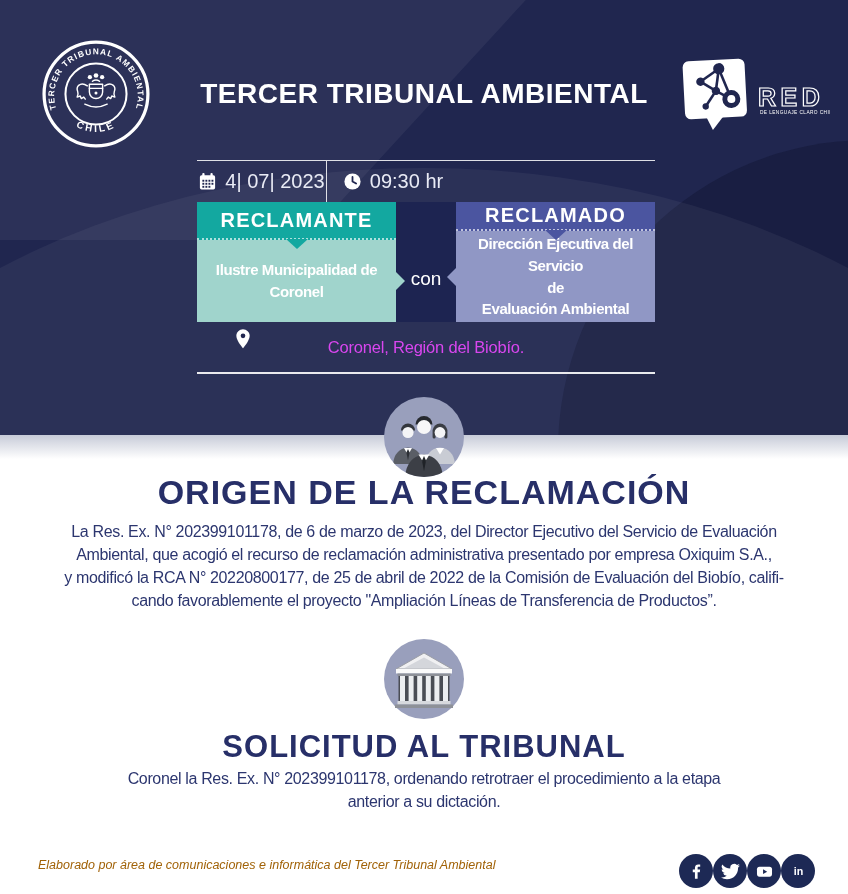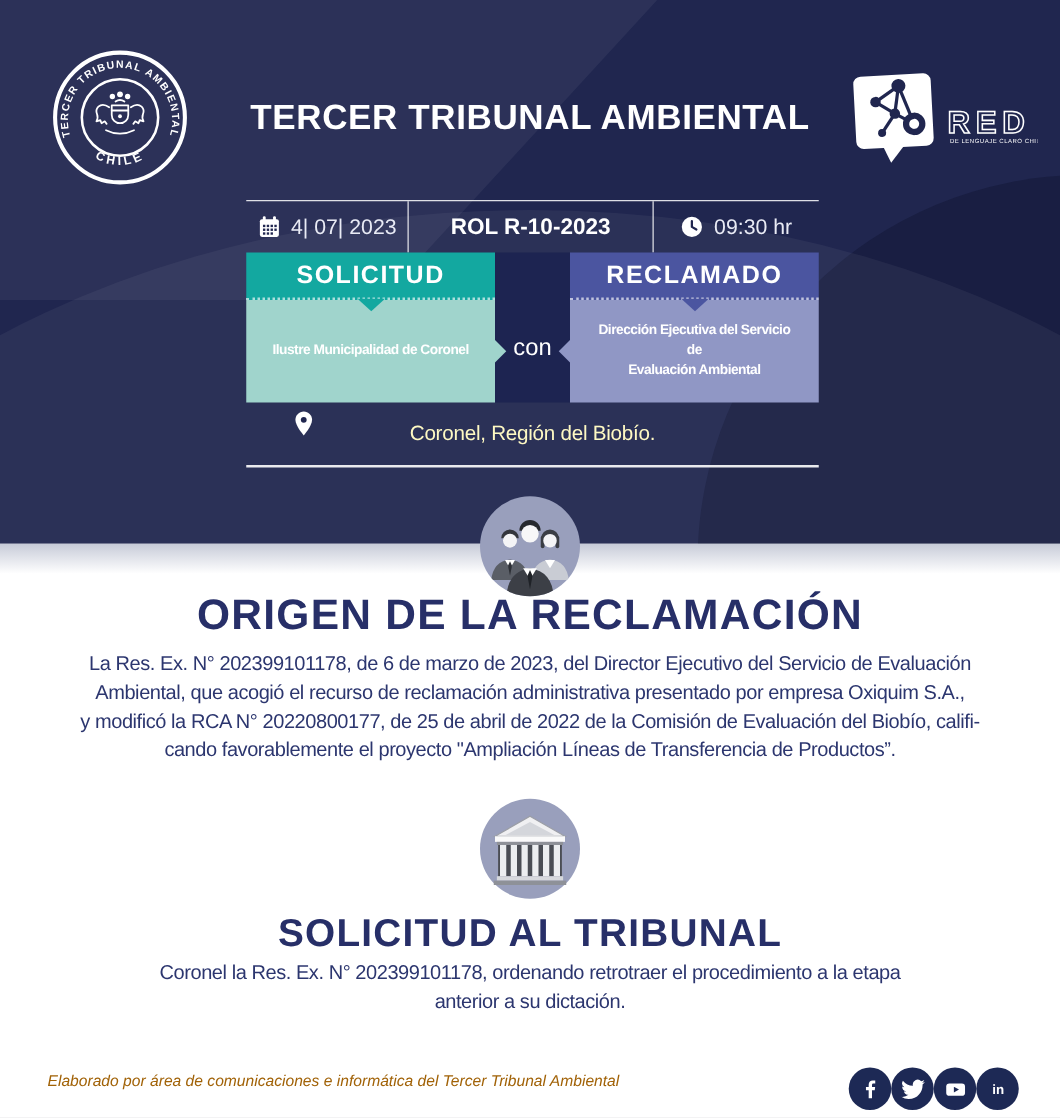--- a/index.html
+++ b/index.html
@@ -23,53 +23,53 @@
   .deco-corner{top:140px;right:-330px;width:620px;height:620px;border-radius:50%;
     background:rgba(8,10,32,0.28);}
 
   .seal{position:absolute;top:38px;left:40px;width:112px;height:112px;}
   .title{position:absolute;top:78px;left:0;width:100%;text-align:center;
     color:#ffffff;font-size:28px;font-weight:800;letter-spacing:.5px;}
   .redlogo{position:absolute;top:48px;right:18px;width:156px;height:96px;}
 
   .case-row{position:absolute;top:160px;left:197px;width:458px;height:42px;display:flex;
     border-top:1.5px solid rgba(255,255,255,.85);color:#e9ebf5;}
-  .case-cell{display:flex;align-items:center;justify-content:center;gap:8px;font-size:17px;}
+  .case-cell{display:flex;align-items:center;justify-content:center;gap:8px;font-size:20px;}
   .case-cell.c-date{width:130px;border-right:1.5px solid rgba(255,255,255,.85);}
   .case-cell.c-rol{width:196px;border-right:1.5px solid rgba(255,255,255,.85);font-weight:bold;font-size:18px;color:#ffffff;}
   .case-cell.c-time{width:132px;}
 
   .parties{position:absolute;top:202px;left:197px;width:458px;height:120px;display:flex;}
   .party{width:199px;display:flex;flex-direction:column;}
   .party-header{height:38px;display:flex;align-items:center;justify-content:center;position:relative;
     color:#ffffff;font-weight:800;font-size:20px;letter-spacing:1.2px;
     border-bottom:2px dotted rgba(255,255,255,.65);}
   .party-header::after{content:"";position:absolute;bottom:-11px;left:50%;margin-left:-11px;
     border-left:11px solid transparent;border-right:11px solid transparent;z-index:3;}
   .claimant .party-header{background:var(--teal,#13a8a0);}
   .claimant .party-header::after{border-top:10px solid var(--teal,#13a8a0);}
   .respondent .party-header{background:var(--indigo,#4b55a0);}
   .respondent .party-header::after{border-top:10px solid var(--indigo,#4b55a0);}
   .party-body{flex:1;display:flex;align-items:center;justify-content:center;position:relative;
-    text-align:center;color:#ffffff;font-weight:bold;font-size:11px;letter-spacing:-.4px;
+    text-align:center;color:#ffffff;font-weight:bold;font-size:15px;letter-spacing:-.4px;
     line-height:1.45;padding:2px 3px;white-space:pre-line;}
   .claimant .party-body{background:var(--teal-light,#a0d4cc);}
   .claimant .party-body::after{content:"";position:absolute;right:-9px;top:50%;margin-top:-9px;
     border-top:9px solid transparent;border-bottom:9px solid transparent;
     border-left:9px solid var(--teal-light,#a0d4cc);z-index:2;}
   .respondent .party-body{background:var(--indigo-light,#9097c5);}
   .respondent .party-body::after{content:"";position:absolute;left:-9px;top:50%;margin-top:-9px;
     border-top:9px solid transparent;border-bottom:9px solid transparent;
     border-right:9px solid var(--indigo-light,#9097c5);z-index:2;}
   .connector{width:60px;background:var(--connector-bg,#1d2451);display:flex;align-items:center;
     justify-content:center;padding-top:34px;color:#ffffff;font-weight:normal;font-size:19px;}
 
   .location-row{position:absolute;top:322px;left:197px;width:458px;height:52px;
     display:flex;align-items:center;justify-content:center;
-    border-bottom:2px solid rgba(255,255,255,.9);color:#fef9c3;font-size:16.5px;letter-spacing:-.2px;}
+    border-bottom:2px solid rgba(255,255,255,.9);color:#d946ef;font-size:16.5px;letter-spacing:-.2px;}
   .location-row .pin{position:absolute;left:36px;top:6px;}
 
   
   .fade-band{position:absolute;top:435px;left:0;width:848px;height:24px;
     background:linear-gradient(#c7cbd8,#ffffff);}
   .round-icon{position:absolute;left:383px;width:82px;height:82px;z-index:5;}
   .icon-people{top:396px;}
   .icon-bank{top:638px;}
   .sec-title{position:absolute;left:0;width:100%;text-align:center;
     color:var(--heading,#272f68);font-weight:800;letter-spacing:1px;}
@@ -165,36 +165,33 @@
               <rect x="7.8" y="11.4" width="2" height="2"></rect>
               <rect x="11" y="11.4" width="2" height="2"></rect>
               <rect x="14.2" y="11.4" width="2" height="2"></rect>
             <rect x="4.6" y="14.6" width="2" height="2"></rect>
               <rect x="7.8" y="14.6" width="2" height="2"></rect>
               <rect x="11" y="14.6" width="2" height="2"></rect>
           </g>
         </svg>
         <span>4| 07| 2023</span>
       </div>
-      <div class="case-cell c-rol">
-        <span>ROL R-10-2023</span>
-      </div>
       <div class="case-cell c-time">
         <svg width="19" height="19" viewBox="0 0 20 20">
           <circle cx="10" cy="10" r="8.5" fill="#ffffff"></circle>
           <path d="M10,5.2 V10 L13.8,12.2" stroke="#20264f" stroke-width="1.9" fill="none" stroke-linecap="round" stroke-linejoin="round"></path>
         </svg>
         <span>09:30 hr</span>
       </div>
     </div>
 
     <div class="parties">
       <div class="party claimant">
         <div class="party-header">
-          <span>SOLICITUD</span>
+          <span>RECLAMANTE</span>
         </div>
         <div class="party-body">Ilustre Municipalidad de Coronel</div>
       </div>
       <div class="connector">con</div>
       <div class="party respondent">
         <div class="party-header">
           <span>RECLAMADO</span>
         </div>
         <div class="party-body">Dirección Ejecutiva del Servicio
 de

